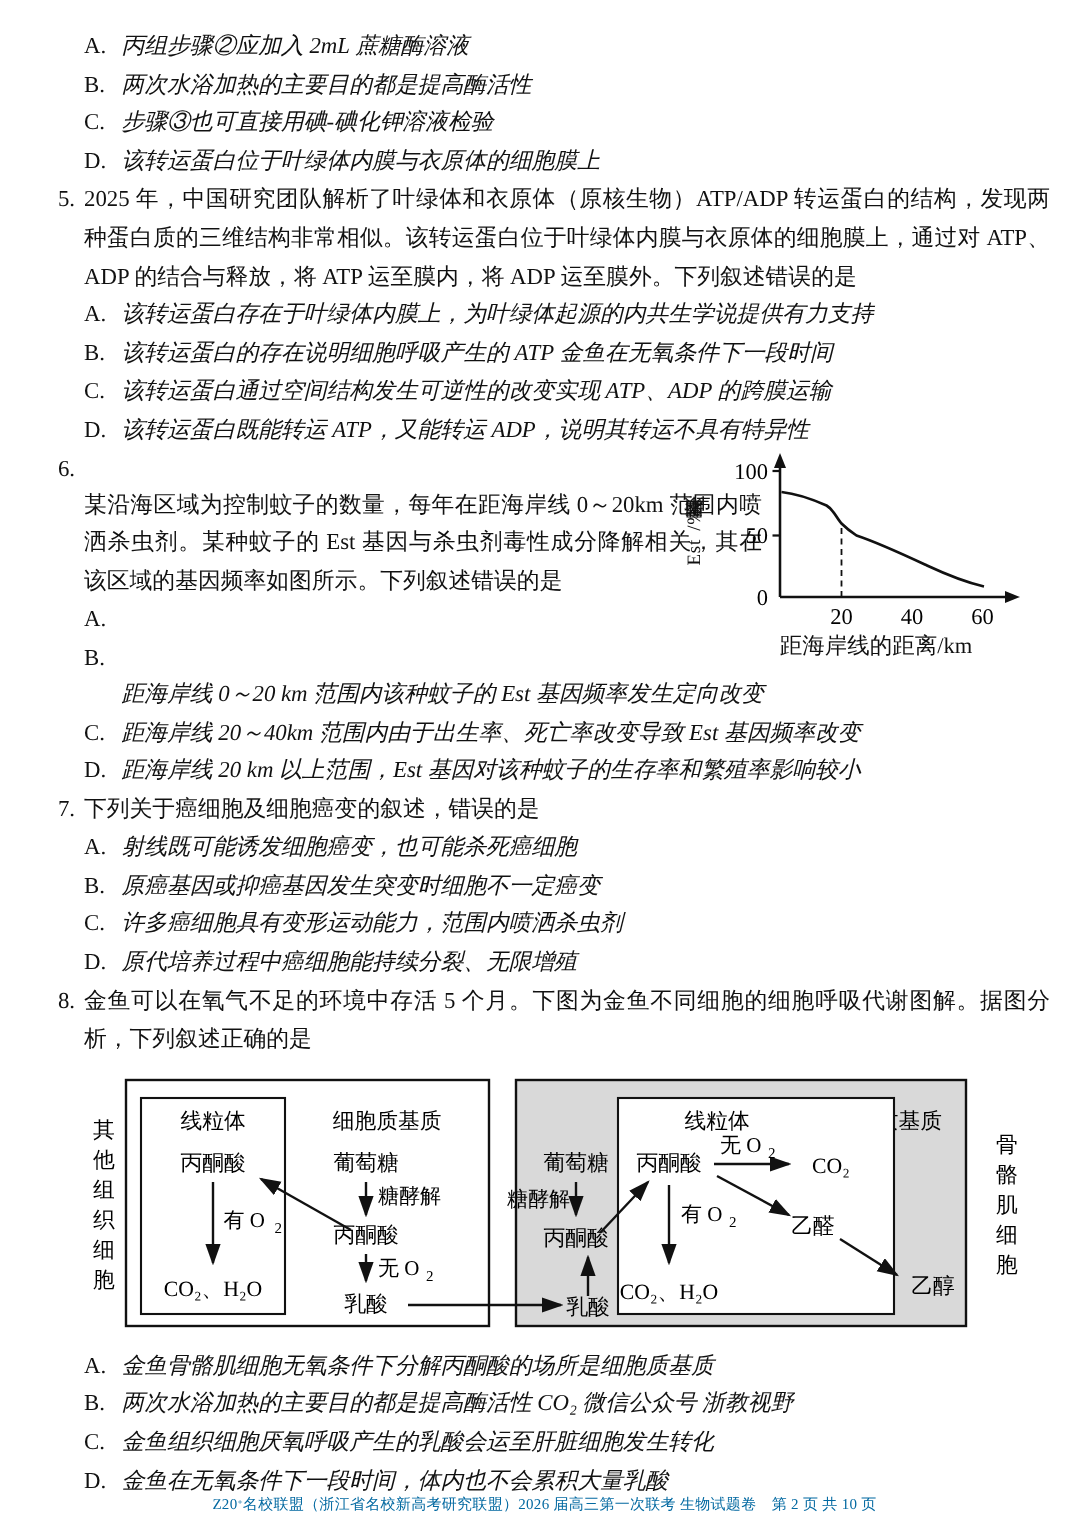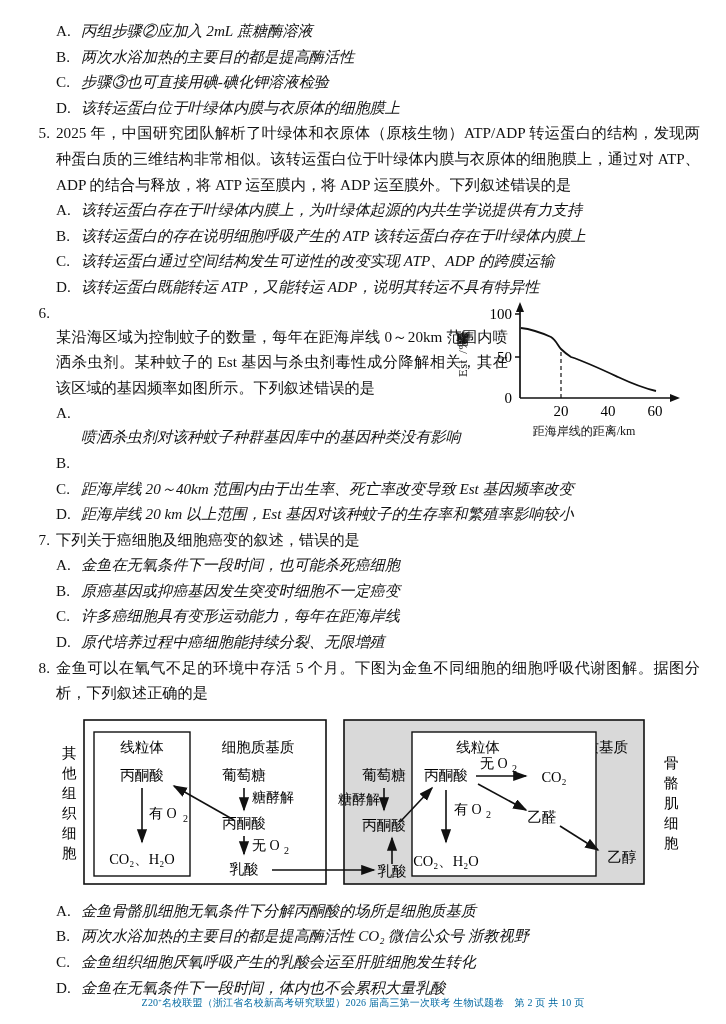--- a/index.html
+++ b/index.html
@@ -85,21 +85,21 @@
     display: flex;
     align-items: center;
     justify-content: center;
   }
   .chart-xlabel {
     position: absolute;
     left: 30px;
     bottom: -2px;
     width: 200px;
     text-align: center;
-    font-size: 12px;
+    font-size: 15px;
   }
   .chart-svg { position: absolute; left: 14px; top: 0px; }
 
   
   .diagram {
     position: relative;
     margin: 8px 0 6px 0;
     height: 178px;
   }
   .dg-svg { display: block; }
@@ -146,21 +146,21 @@
     <div class="qrow">
       <span class="qnum">5.</span>
       <span class="qbody">2025 年，中国研究团队解析了叶绿体和衣原体（原核生物）ATP/ADP 转运蛋白的结构，发现两种蛋白质的三维结构非常相似。该转运蛋白位于叶绿体内膜与衣原体的细胞膜上，通过对 ATP、ADP 的结合与释放，将 ATP 运至膜内，将 ADP 运至膜外。下列叙述错误的是</span>
     </div>
     <div class="opt">
       <span class="optlabel">A.</span>
       <span class="opttext">该转运蛋白存在于叶绿体内膜上，为叶绿体起源的内共生学说提供有力支持</span>
     </div>
     <div class="opt">
       <span class="optlabel">B.</span>
-      <span class="opttext">该转运蛋白的存在说明细胞呼吸产生的 ATP 该转运蛋白存在于叶绿体内膜上</span>
+      <span class="opttext">该转运蛋白的存在说明细胞呼吸产生的 ATP 金鱼在无氧条件下一段时间</span>
     </div>
     <div class="opt">
       <span class="optlabel">C.</span>
       <span class="opttext">该转运蛋白通过空间结构发生可逆性的改变实现 ATP、ADP 的跨膜运输</span>
     </div>
     <div class="opt">
       <span class="optlabel">D.</span>
       <span class="opttext">该转运蛋白既能转运 ATP，又能转运 ADP，说明其转运不具有特异性</span>
     </div>
   </div>
@@ -195,51 +195,51 @@
       </svg>
       <div class="chart-xlabel">距海岸线的距离/km</div>
     </div>
 
     <div class="qrow">
       <span class="qnum">6.</span>
       <span class="qbody q6-narrow">某沿海区域为控制蚊子的数量，每年在距海岸线 0～20km 范围内喷洒杀虫剂。某种蚊子的 Est 基因与杀虫剂毒性成分降解相关，其在该区域的基因频率如图所示。下列叙述错误的是</span>
     </div>
     <div class="opt">
       <span class="optlabel">A.</span>
-      <span class="opttext q6-narrow">喷洒杀虫剂对该种蚊子种群基因库中的基因种类没有影响</span>
-    </div>
-    <div class="opt">
-      <span class="optlabel">B.</span>
+    </div>
+    <div class="opt">
+      <span class="optlabel">B.</span>
+      <span class="opttext q6-narrow">距海岸线 0～20 km 范围内该种蚊子的 Est 基因频率发生定向改变</span>
     </div>
     <div class="opt">
       <span class="optlabel">C.</span>
       <span class="opttext">距海岸线 20～40km 范围内由于出生率、死亡率改变导致 Est 基因频率改变</span>
     </div>
     <div class="opt">
       <span class="optlabel">D.</span>
       <span class="opttext">距海岸线 20 km 以上范围，Est 基因对该种蚊子的生存率和繁殖率影响较小</span>
     </div>
   </div>
 
   <div>
     <div class="qrow">
       <span class="qnum">7.</span>
       <span class="qbody">下列关于癌细胞及细胞癌变的叙述，错误的是</span>
     </div>
     <div class="opt">
       <span class="optlabel">A.</span>
-      <span class="opttext">金鱼在无氧条件下一段时间，也可能杀死癌细胞</span>
+      <span class="opttext">射线既可能诱发细胞癌变，也可能杀死癌细胞</span>
     </div>
     <div class="opt">
       <span class="optlabel">B.</span>
       <span class="opttext">原癌基因或抑癌基因发生突变时细胞不一定癌变</span>
     </div>
     <div class="opt">
       <span class="optlabel">C.</span>
-      <span class="opttext">许多癌细胞具有变形运动能力，每年在距海岸线</span>
+      <span class="opttext">许多癌细胞具有变形运动能力，范围内喷洒杀虫剂</span>
     </div>
     <div class="opt">
       <span class="optlabel">D.</span>
       <span class="opttext">原代培养过程中癌细胞能持续分裂、无限增殖</span>
     </div>
   </div>
 
   <div>
     <div class="qrow">
       <span class="qnum">8.</span>

